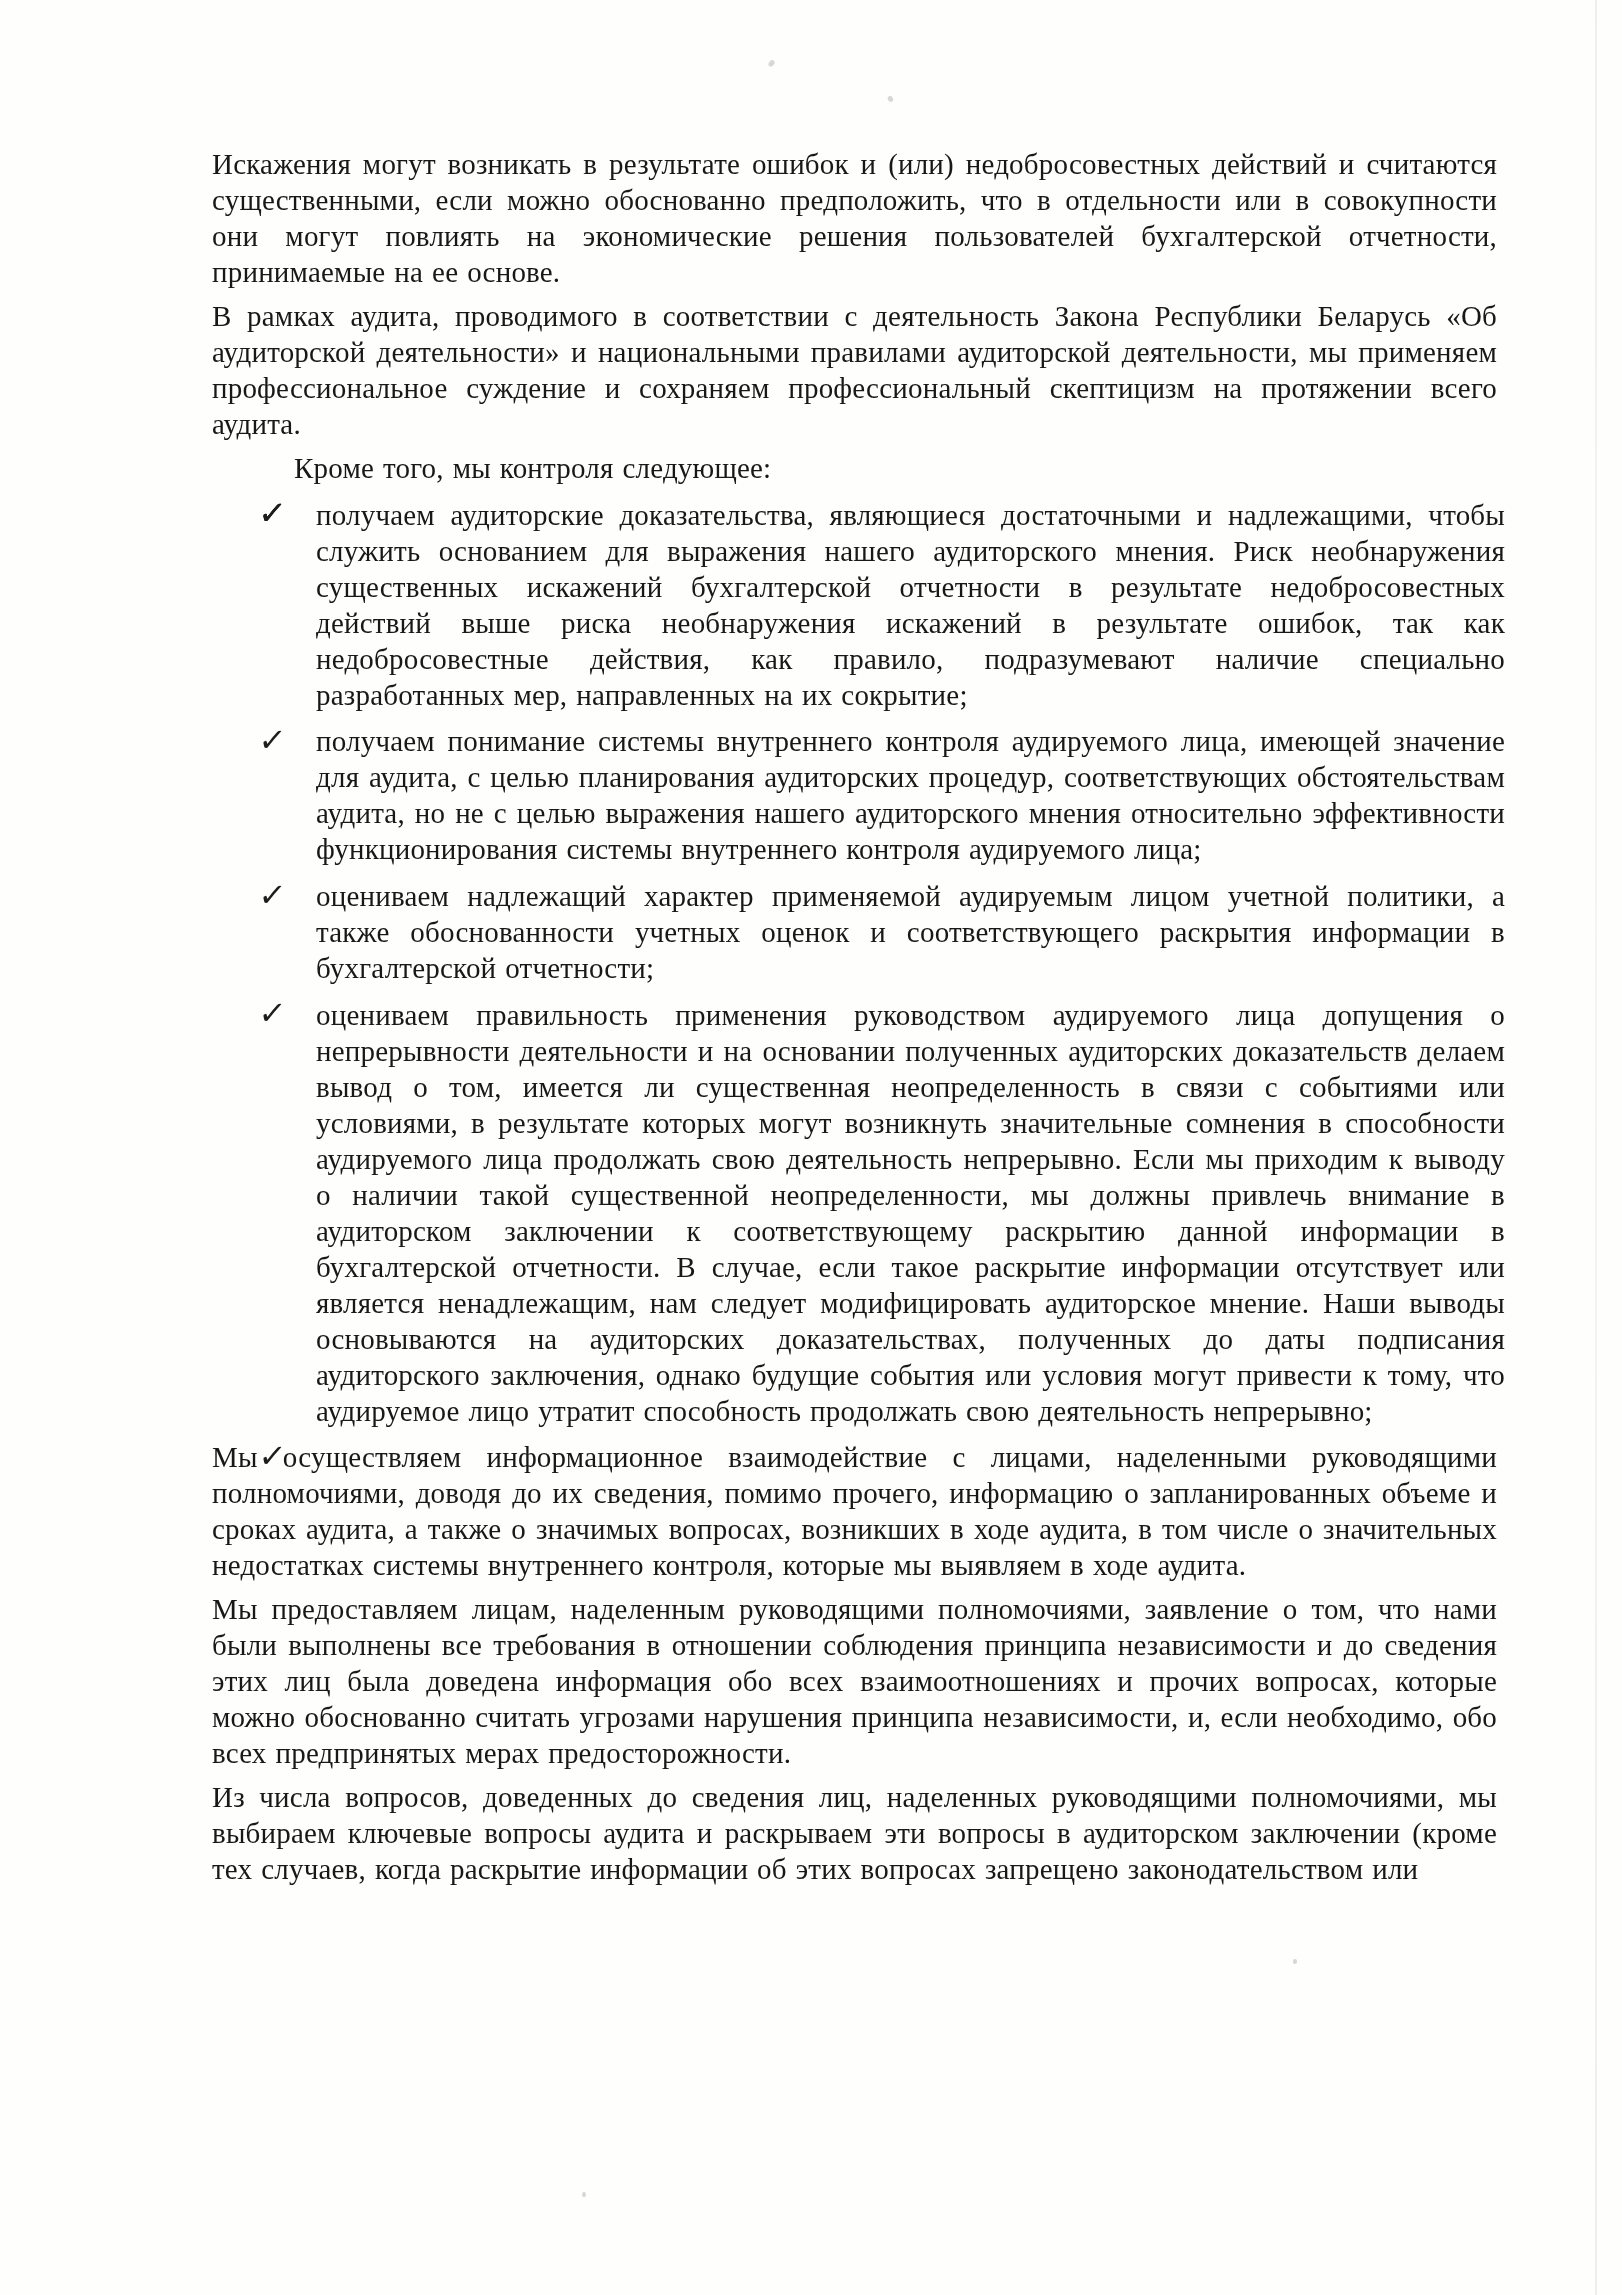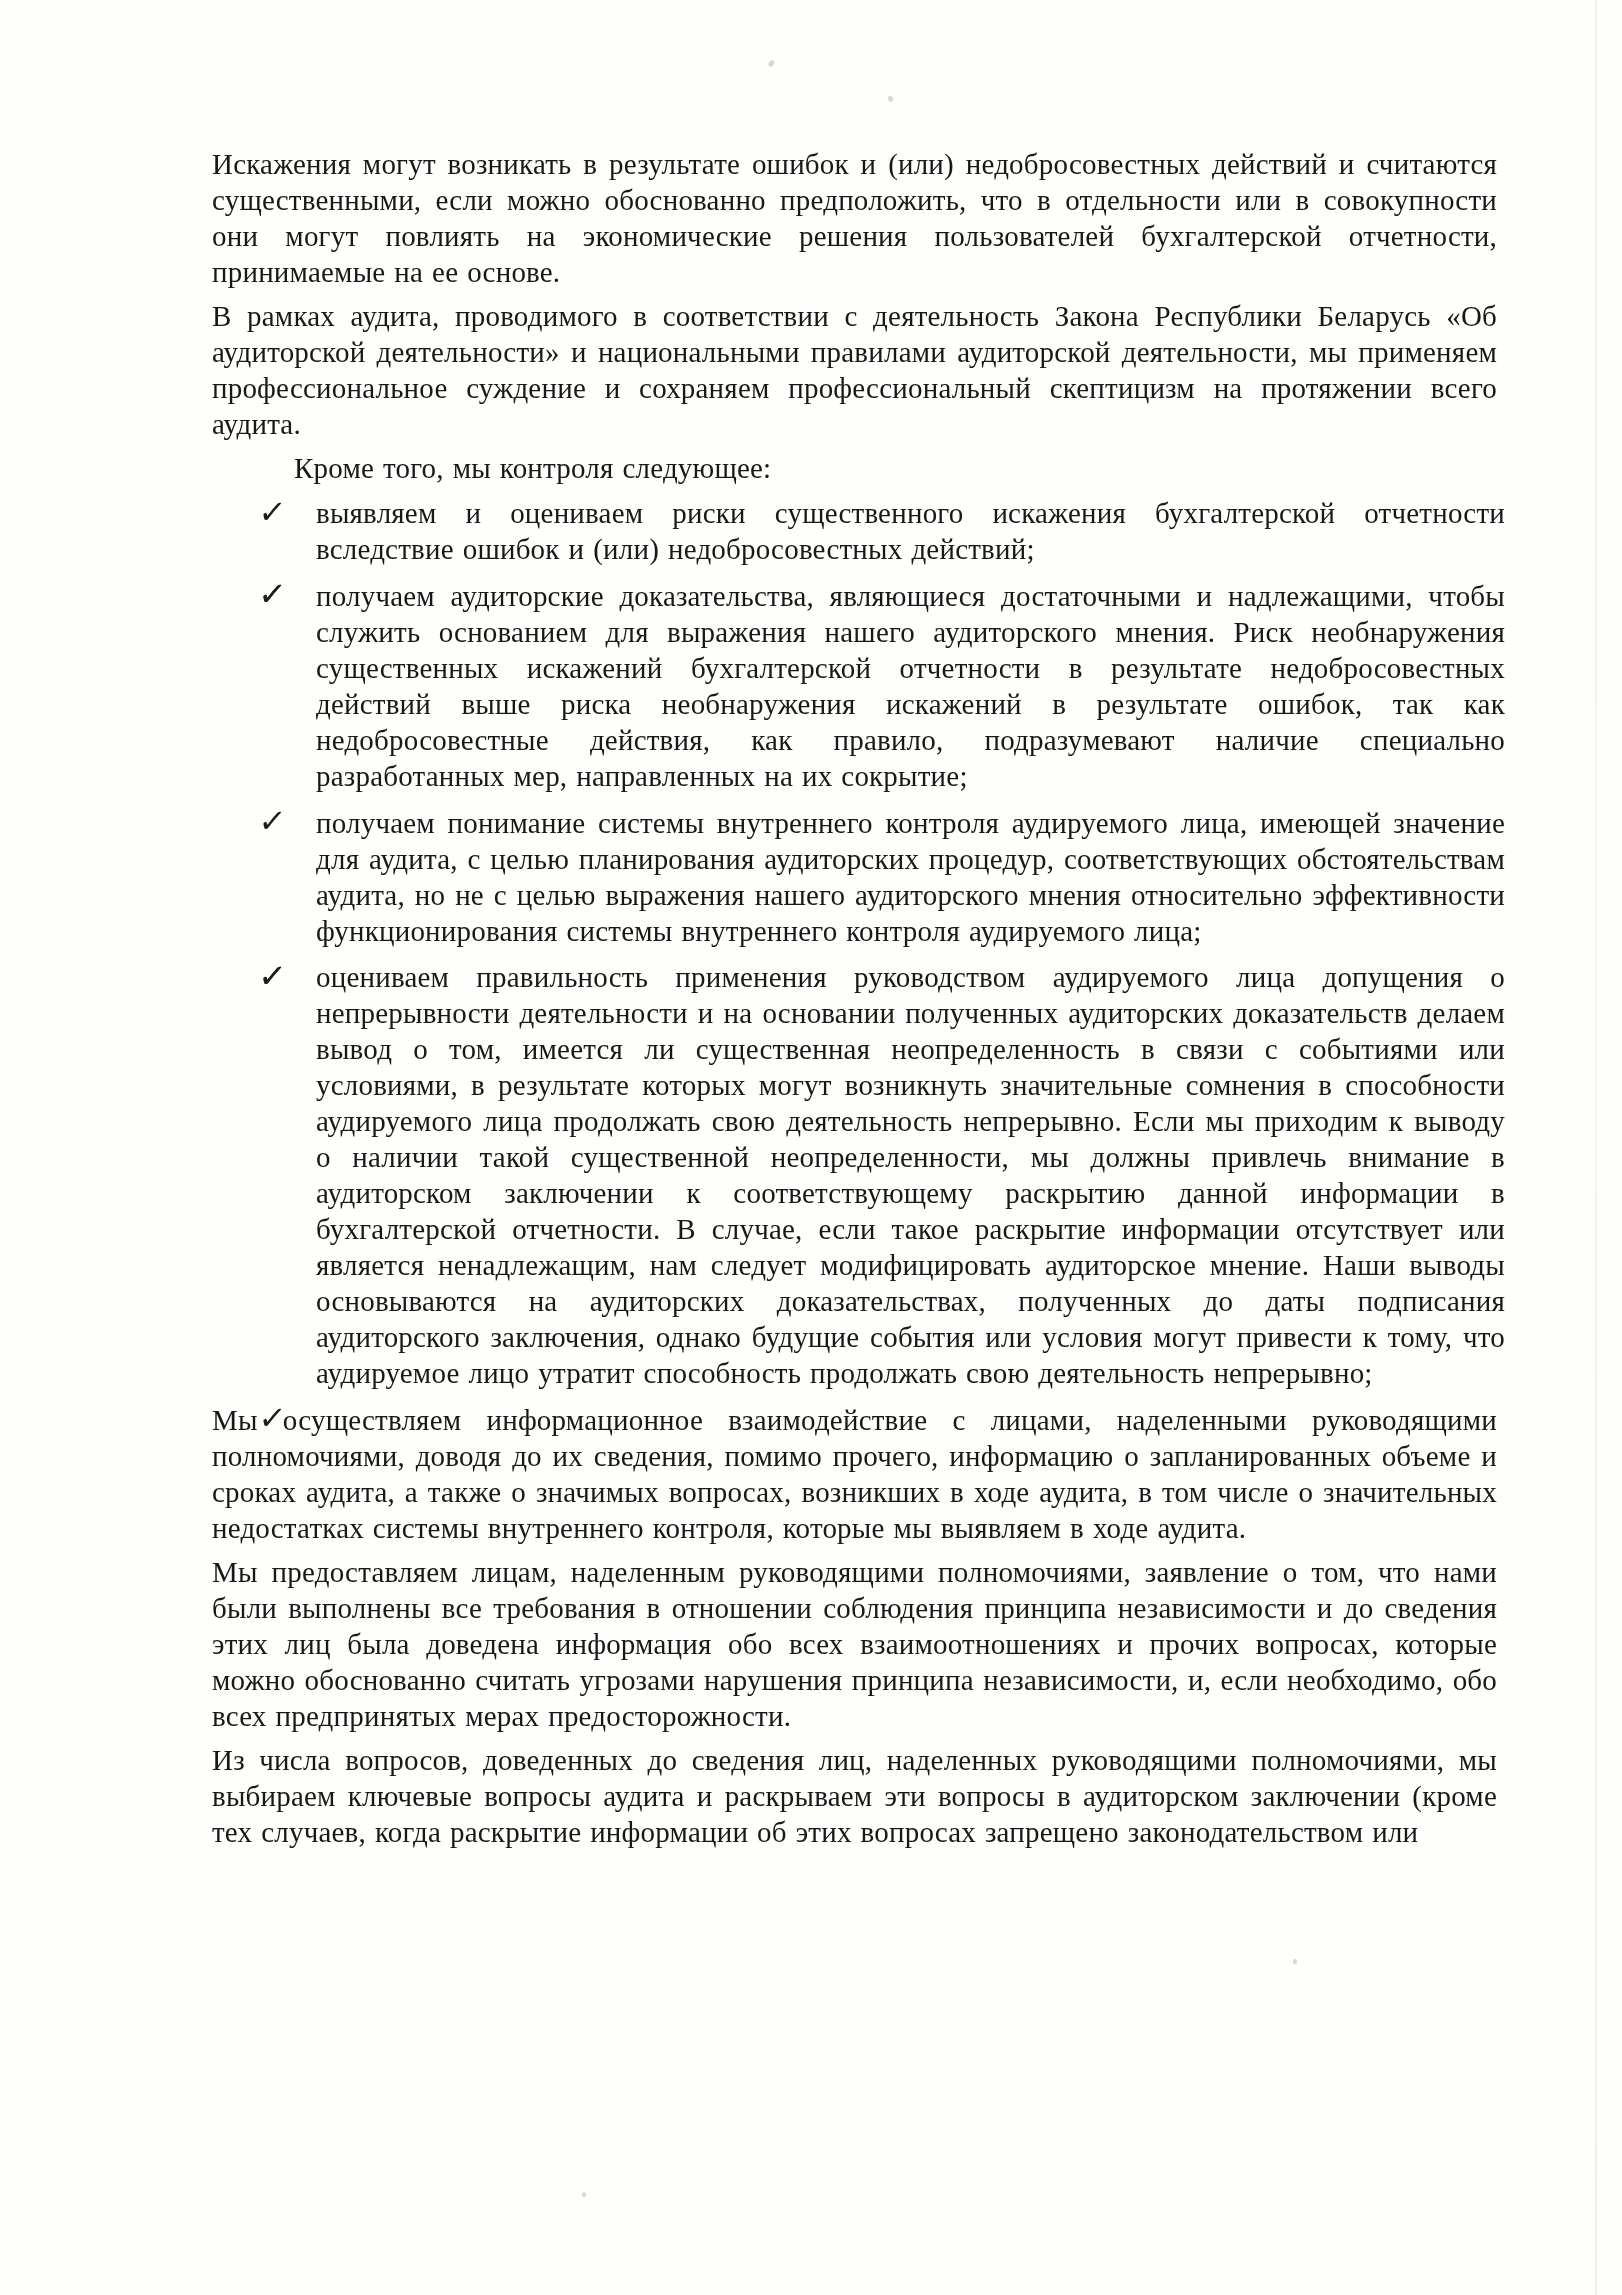--- a/index.html
+++ b/index.html
@@ -92,35 +92,35 @@
 
     <p class="para">Искажения могут возникать в результате ошибок и (или) недобросовестных действий и считаются существенными, если можно обоснованно предположить, что в отдельности или в совокупности они могут повлиять на экономические решения пользователей бухгалтерской отчетности, принимаемые на ее основе.</p>
 
     <p class="para">В рамках аудита, проводимого в соответствии с деятельность Закона Республики Беларусь «Об аудиторской деятельности» и национальными правилами аудиторской деятельности, мы применяем профессиональное суждение и сохраняем профессиональный скептицизм на протяжении всего аудита.</p>
 
     <p class="para intro">Кроме того, мы контроля следующее:</p>
 
     <ul class="checklist">
       <li>
         <span class="check">✓</span>
-        <span>выявляем  и оцениваем риски существенного искажения бухгалтерской отчетности вследствие ошибок и (или) недобросовестных действий;</span>
       </li>
       <li>
         <span class="check">✓</span>
       </li>
       <li>
         <span class="check">✓</span>
         <span>получаем  аудиторские доказательства, являющиеся достаточными и надлежащими, чтобы служить основанием для выражения нашего аудиторского мнения. Риск необнаружения существенных искажений бухгалтерской отчетности в результате недобросовестных действий выше риска необнаружения искажений в результате ошибок, так как недобросовестные действия, как правило, подразумевают наличие специально разработанных мер, направленных на их сокрытие;</span>
       </li>
       <li>
         <span class="check">✓</span>
         <span>получаем понимание системы внутреннего контроля аудируемого лица, имеющей значение для аудита, с целью планирования аудиторских процедур, соответствующих обстоятельствам аудита, но не с целью выражения нашего аудиторского мнения относительно эффективности функционирования системы внутреннего контроля аудируемого лица;</span>
       </li>
       <li>
         <span class="check">✓</span>
+        <span>оцениваем надлежащий характер применяемой аудируемым лицом учетной политики, а также обоснованности учетных оценок и соответствующего раскрытия информации в бухгалтерской отчетности;</span>
       </li>
       <li>
         <span class="check">✓</span>
         <span>оцениваем правильность применения руководством аудируемого лица допущения о непрерывности деятельности и на основании полученных аудиторских доказательств делаем вывод о том, имеется ли существенная неопределенность в связи с событиями или условиями, в результате которых могут возникнуть значительные сомнения в способности аудируемого лица продолжать свою деятельность непрерывно. Если мы приходим к выводу о наличии такой существенной неопределенности, мы должны привлечь внимание в аудиторском заключении к соответствующему раскрытию данной информации в бухгалтерской отчетности. В случае, если такое раскрытие информации отсутствует или является ненадлежащим, нам следует модифицировать аудиторское мнение. Наши выводы основываются на аудиторских доказательствах, полученных до даты подписания аудиторского заключения, однако будущие события или условия могут привести к тому, что аудируемое лицо утратит способность продолжать свою деятельность непрерывно;</span>
       </li>
       <li>
         <span class="check">✓</span>
       </li>
     </ul>
 

